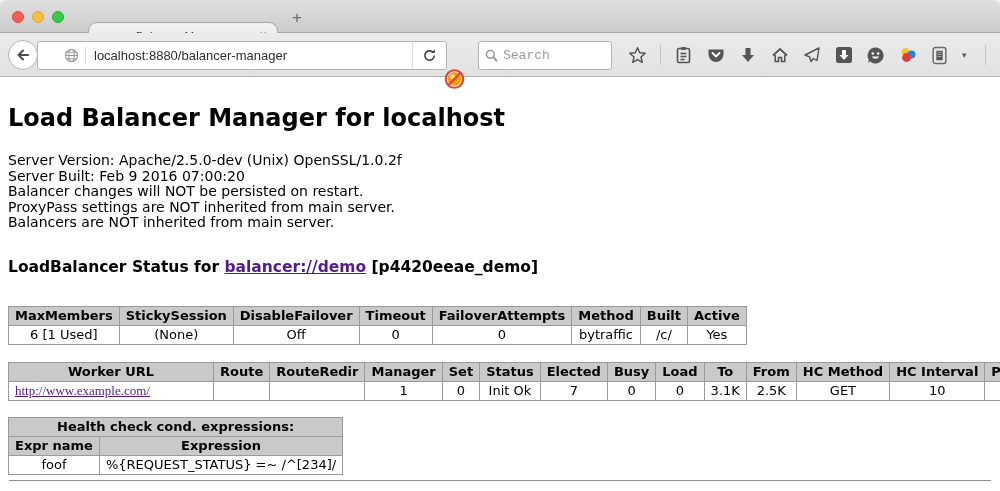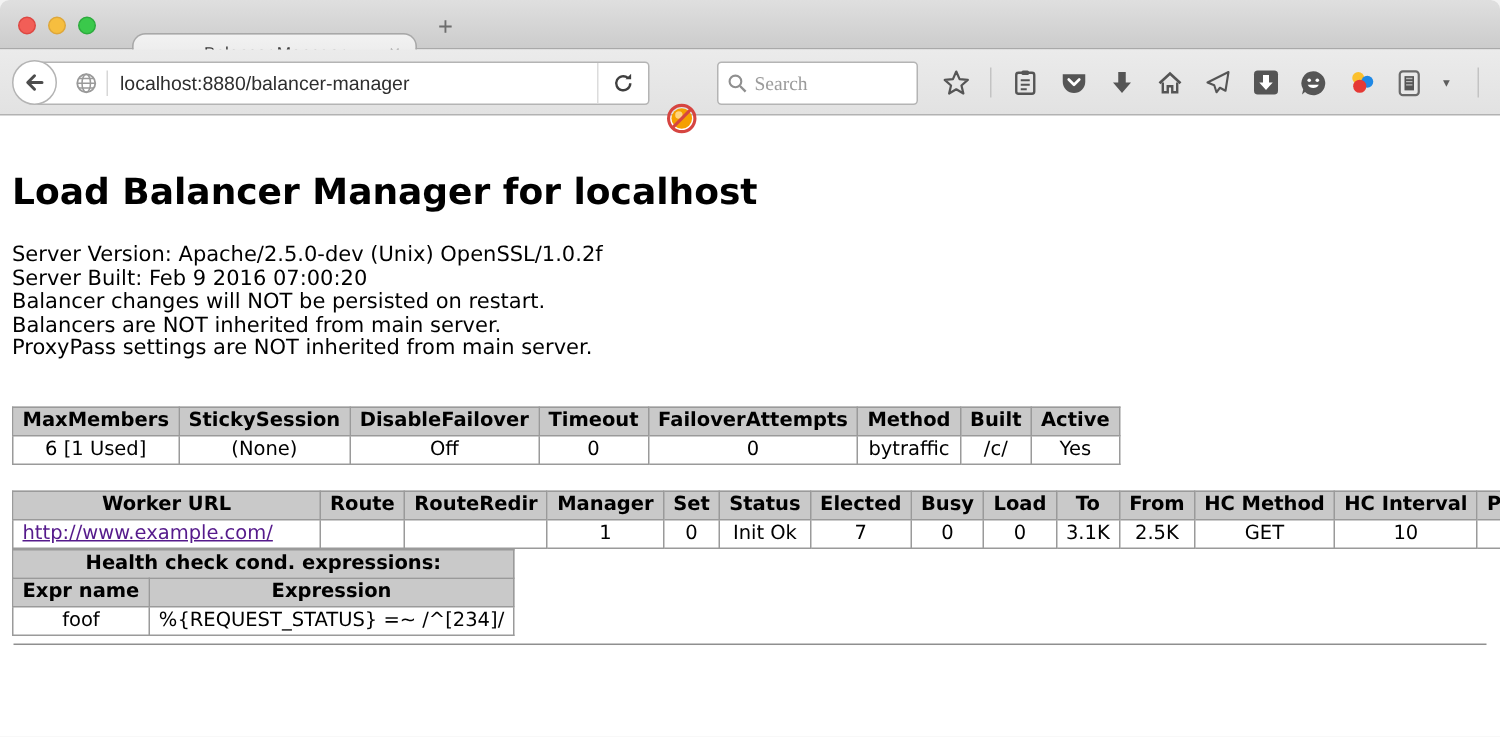--- a/index.html
+++ b/index.html
@@ -27,67 +27,67 @@
                line-height:14px; cursor:default; }
   .newtab { position:absolute; left:292px; top:8px; font-size:17px; color:#6d6d6d; }
 
   
   .navbar { height:44px; background:linear-gradient(#ebebeb,#e2e2e2);
             border-bottom:1px solid #b2b2b2; position:relative;
             display:flex; align-items:center; }
   .back-btn { position:absolute; left:8px; top:7px; width:30px; height:30px;
               background:#fff; border:1px solid #b4b4b4; border-radius:50%;
               display:flex; align-items:center; justify-content:center; z-index:3; }
-  .urlbar { position:absolute; left:23px; top:8px; width:410px; height:29px;
+  .urlbar { position:absolute; left:37px; top:8px; width:410px; height:29px;
             background:#fff; border:1px solid #b4b4b4; border-radius:3px;
             display:flex; align-items:center; padding-left:22px; }
   .globe { margin:0 6px 0 4px; flex:0 0 auto; }
   .url-sep { width:1px; height:17px; background:#d7d7d7; margin-right:8px; }
   .url-text { font-size:13px; color:#2e2e2e; flex:1 1 auto; white-space:nowrap;
               overflow:hidden; }
   .reload { border-left:1px solid #dcdcdc; height:100%; width:34px;
             display:flex; align-items:center; justify-content:center; }
 
   .shield-blocked { position:absolute; left:444px; top:46px; transform:translateY(-50%); }
 
   .searchbar { position:absolute; left:478px; top:8px; width:134px; height:29px;
                background:#fff; border:1px solid #b4b4b4; border-radius:3px;
                display:flex; align-items:center; padding:0 6px; }
   .searchbar input { border:none; outline:none; width:90px; font-size:13px;
                      color:#0f766e; background:transparent;
-                     font-family:Liberation Serif, serif; }
+                     font-family:Liberation Mono, monospace; }
   .searchbar input::placeholder { color:#9b9b9b; }
 
   .iconrow { position:absolute; left:628px; top:0; height:44px;
              display:flex; align-items:center; gap:13px; }
   .tb-icon { width:19px; height:19px; display:flex; align-items:center;
              justify-content:center; }
   .vsep { width:1px; height:20px; background:#c3c3c3; }
   .caret-down { font-size:9px; color:#5d5d5d; width:10px; }
   .hamburger { display:flex; flex-direction:column; gap:3px; }
 
   
-  .content { background:#fff; height:413px; padding:12px 8px;
+  .content { background:#fff; height:413px; padding:2px 8px;
              font-family:"DejaVu Sans", sans-serif; color:#000; overflow:hidden; }
   .content h1 { font-size:24px; font-weight:bold; padding-top:25px; margin-bottom:21px; }
   .info-lines { font-size:14px; line-height:15.5px; }
   .status-heading { font-size:15.5px; font-weight:bold; margin-top:27px; }
   .status-heading a { color:#551a8b; text-decoration:underline; }
 
   table { border-collapse:collapse; font-size:13px; font-family:"DejaVu Sans", sans-serif; }
   th, td { border:1px solid #9a9a9a; padding:1px 6px; height:19px;
            text-align:center; white-space:nowrap; }
   th { background:#c9c9c9; font-weight:bold; }
   td { background:#fff; }
-  a.worker-link, td a { color:#551a8b; text-decoration:underline; }
+  a.worker-link, td a { color:#551a8b; text-decoration:underline;font-family:Liberation Serif, serif; }
 
   .balancer-table { margin-top:30px; }
   .worker-table   { margin-top:17px; }
   .worker-table td.url-cell { text-align:left; min-width:205px; }
-  .health-table   { }
+  .health-table   { margin-top:16px; }
   .health-table td.expr-cell { text-align:right; }
   .health-table .name-col { min-width:86px; }
 
   hr.page-rule { border:0; height:2px; margin:5px 1px 0;
                  border-top:1px solid #8f8f8f; border-bottom:1px solid #fdfdfd; }
 
   svg { display:block; }
 </style>
 </head>
 <body>
@@ -226,24 +226,25 @@
   </div>
 
   <div class="content">
 
     <h1>Load Balancer Manager for localhost</h1>
 
     <div class="info-lines">
       <div>Server Version: Apache/2.5.0-dev (Unix) OpenSSL/1.0.2f</div>
       <div>Server Built: Feb 9 2016 07:00:20</div>
       <div>Balancer changes will NOT be persisted on restart.</div>
+      <div>ProxyPass settings are NOT inherited from main server.</div>
       <div>Balancers are NOT inherited from main server.</div>
-      <div>ProxyPass settings are NOT inherited from main server.</div>
-    </div>
-
+    </div>
+
+    <div class="status-heading"><span>LoadBalancer Status for </span><a href="#">balancer://demo</a><span> [p4420eeae_demo]</span></div>
 
     <table class="balancer-table">
       <tbody>
           <tr>
         <th>MaxMembers</th>
         <th>StickySession</th>
         <th>DisableFailover</th>
         <th>Timeout</th>
         <th>FailoverAttempts</th>
         <th>Method</th>

